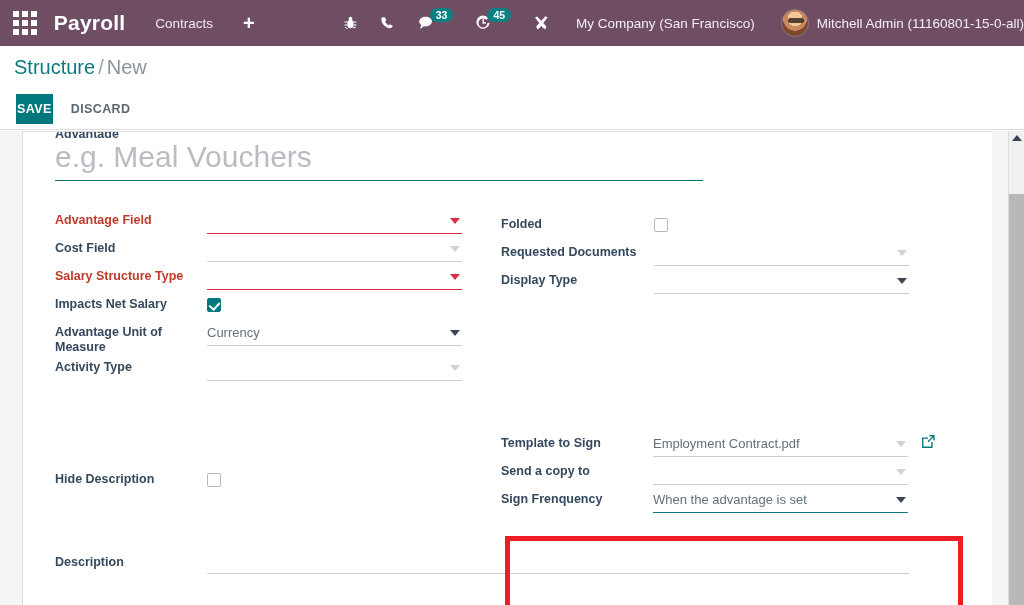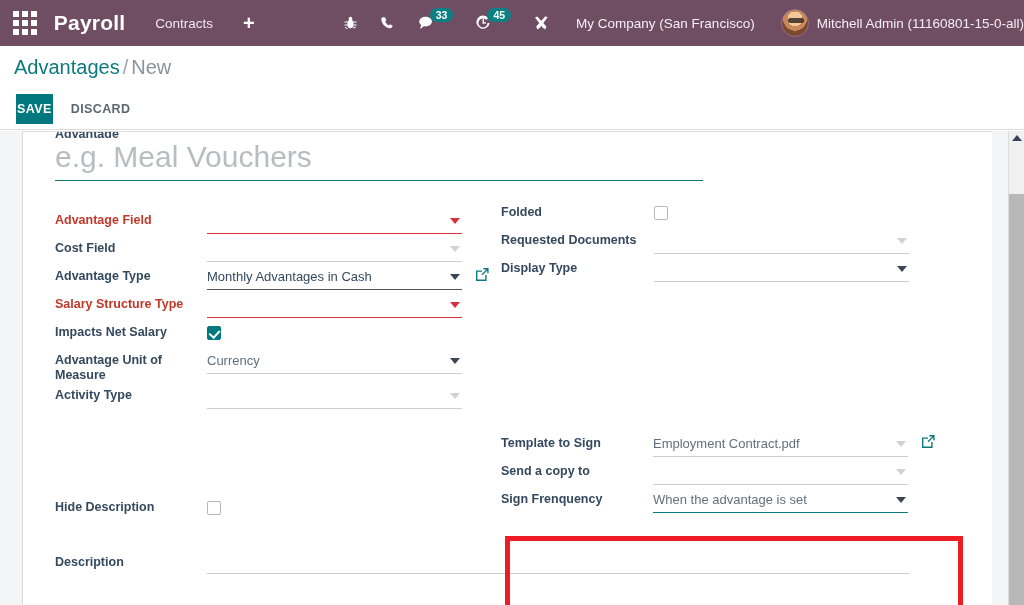--- a/index.html
+++ b/index.html
@@ -116,21 +116,21 @@
     font-size: 30px; color: #b9bcc0; border: none;
     border-bottom: 1px solid #0f766e; outline: none;
     background: transparent; width: 648px; padding: 2px 0 6px 0;
     font-family: inherit;
   }
   .title-input::placeholder { color: #b9bcc0; }
 
   
   .col { position: absolute; }
   .col-left { left: 32px; top: 76px; width: 438px; }
-  .col-right { left: 478px; top: 68px; width: 440px; }
+  .col-right { left: 478px; top: 80px; width: 440px; }
 
   .frow { display: flex; align-items: flex-start; min-height: 28px; margin-bottom: 0; }
   .flabel {
     font-size: 12.5px; font-weight: bold; color: #34495e;
     width: 152px; flex: none; padding-top: 5px; line-height: 15px;
   }
   .flabel.req { color: #c0392b; }
   .col-right .flabel { width: 153px; }
 
   .fctrl { position: relative; flex: 1; padding-top: 2px; }
@@ -277,21 +277,21 @@
     <div class="company">My Company (San Francisco)</div>
 
     <div class="user-zone">
       <div class="avatar"></div>
       <div class="username">Mitchell Admin (11160801-15-0-all)</div>
     </div>
   </div>
 
   <div class="cpanel">
     <div class="breadcrumb">
-      <span class="bc-root">Advantages</span><span class="bc-sep">/</span><span class="bc-current">New</span>
+      <span class="bc-root">Structure</span><span class="bc-sep">/</span><span class="bc-current">New</span>
     </div>
   </div>
   <div class="btn-row">
     <button class="btn-save">SAVE</button>
     <button class="btn-discard">DISCARD</button>
   </div>
 
   <div class="sheet-wrap">
     <div class="sheet">
 
@@ -315,134 +315,119 @@
         <div class="frow">
           <div class="flabel">Cost Field</div>
           <div class="fctrl">
             <div class="sel">
               <span class="val"></span>
               <span class="caret"></span>
             </div>
           </div>
         </div>
 
-        <div class="frow">
-          <div class="flabel">Advantage Type</div>
-          <div class="fctrl">
-            <div class="sel filled">
-              <span class="val">Monthly Advantages in Cash</span>
+
+        <div class="frow">
+          <div class="flabel req">Salary Structure Type</div>
+          <div class="fctrl">
+            <div class="sel req">
+              <span class="val"></span>
+              <span class="caret red"></span>
+            </div>
+          </div>
+        </div>
+
+
+        <div class="frow">
+          <div class="flabel">Impacts Net Salary</div>
+          <div class="fctrl">
+            <span class="cbx checked"></span>
+          </div>
+        </div>
+
+        <div class="frow">
+          <div class="flabel">Advantage Unit of Measure</div>
+          <div class="fctrl">
+            <div class="sel">
+              <span class="val muted">Currency</span>
               <span class="caret dark"></span>
+            </div>
+          </div>
+        </div>
+
+        <div class="frow">
+          <div class="flabel">Activity Type</div>
+          <div class="fctrl">
+            <div class="sel">
+              <span class="val"></span>
+              <span class="caret"></span>
+            </div>
+          </div>
+        </div>
+
+        <div class="spacer-row"></div>
+        <div class="spacer-row"></div>
+        <div class="spacer-row"></div>
+
+        <div class="frow">
+          <div class="flabel">Hide Description</div>
+          <div class="fctrl">
+            <span class="cbx"></span>
+          </div>
+        </div>
+      </div>
+
+      <div class="col col-right">
+
+        <div class="frow">
+          <div class="flabel">Folded</div>
+          <div class="fctrl">
+            <span class="cbx"></span>
+          </div>
+        </div>
+
+        <div class="frow">
+          <div class="flabel">Requested Documents</div>
+          <div class="fctrl">
+            <div class="sel">
+              <span class="val"></span>
+              <span class="caret"></span>
+            </div>
+          </div>
+        </div>
+
+        <div class="frow">
+          <div class="flabel">Display Type</div>
+          <div class="fctrl">
+            <div class="sel">
+              <span class="val"></span>
+              <span class="caret dark"></span>
+            </div>
+          </div>
+        </div>
+      </div>
+
+      <div class="col" style="left:478px; top:299px; width:440px;">
+        <div class="frow">
+          <div class="flabel">Template to Sign</div>
+          <div class="fctrl">
+            <div class="sel">
+              <span class="val muted">Employment Contract.pdf</span>
+              <span class="caret"></span>
             </div>
             <span class="extlink">
               <svg width="15" height="15" viewBox="0 0 15 15" aria-hidden="true">
                 <path d="M1 3.4h6v1.4H2.4v7.8h7.8V8h1.4v6H1z" fill="#0b7a7e"></path>
                 <path d="M8.4 1h5.2v5.2h-1.4V3.4L7.5 8.3 6.5 7.3l4.9-4.9H8.4z" fill="#0b7a7e"></path>
               </svg>
             </span>
           </div>
         </div>
 
         <div class="frow">
-          <div class="flabel req">Salary Structure Type</div>
-          <div class="fctrl">
-            <div class="sel req">
-              <span class="val"></span>
-              <span class="caret red"></span>
-            </div>
-          </div>
-        </div>
-
-
-        <div class="frow">
-          <div class="flabel">Impacts Net Salary</div>
-          <div class="fctrl">
-            <span class="cbx checked"></span>
-          </div>
-        </div>
-
-        <div class="frow">
-          <div class="flabel">Advantage Unit of Measure</div>
-          <div class="fctrl">
-            <div class="sel">
-              <span class="val muted">Currency</span>
-              <span class="caret dark"></span>
-            </div>
-          </div>
-        </div>
-
-        <div class="frow">
-          <div class="flabel">Activity Type</div>
-          <div class="fctrl">
-            <div class="sel">
-              <span class="val"></span>
-              <span class="caret"></span>
-            </div>
-          </div>
-        </div>
-
-        <div class="spacer-row"></div>
-        <div class="spacer-row"></div>
-        <div class="spacer-row"></div>
-
-        <div class="frow">
-          <div class="flabel">Hide Description</div>
-          <div class="fctrl">
-            <span class="cbx"></span>
-          </div>
-        </div>
-      </div>
-
-      <div class="col col-right">
-
-        <div class="frow">
-          <div class="flabel">Folded</div>
-          <div class="fctrl">
-            <span class="cbx"></span>
-          </div>
-        </div>
-
-        <div class="frow">
-          <div class="flabel">Requested Documents</div>
-          <div class="fctrl">
-            <div class="sel">
-              <span class="val"></span>
-              <span class="caret"></span>
-            </div>
-          </div>
-        </div>
-
-        <div class="frow">
-          <div class="flabel">Display Type</div>
-          <div class="fctrl">
-            <div class="sel">
-              <span class="val"></span>
-              <span class="caret dark"></span>
-            </div>
-          </div>
-        </div>
-      </div>
-
-      <div class="col" style="left:478px; top:299px; width:440px;">
-        <div class="frow">
-          <div class="flabel">Template to Sign</div>
-          <div class="fctrl">
-            <div class="sel">
-              <span class="val muted">Employment Contract.pdf</span>
-              <span class="caret"></span>
-            </div>
-            <span class="extlink">
-              <svg width="15" height="15" viewBox="0 0 15 15" aria-hidden="true">
-                <path d="M1 3.4h6v1.4H2.4v7.8h7.8V8h1.4v6H1z" fill="#0b7a7e"></path>
-                <path d="M8.4 1h5.2v5.2h-1.4V3.4L7.5 8.3 6.5 7.3l4.9-4.9H8.4z" fill="#0b7a7e"></path>
-              </svg>
-            </span>
-          </div>
-        </div>
-
-        <div class="frow">
           <div class="flabel">Send a copy to</div>
           <div class="fctrl">
             <div class="sel">
               <span class="val"></span>
               <span class="caret"></span>
             </div>
           </div>
         </div>
 
         <div class="frow">

